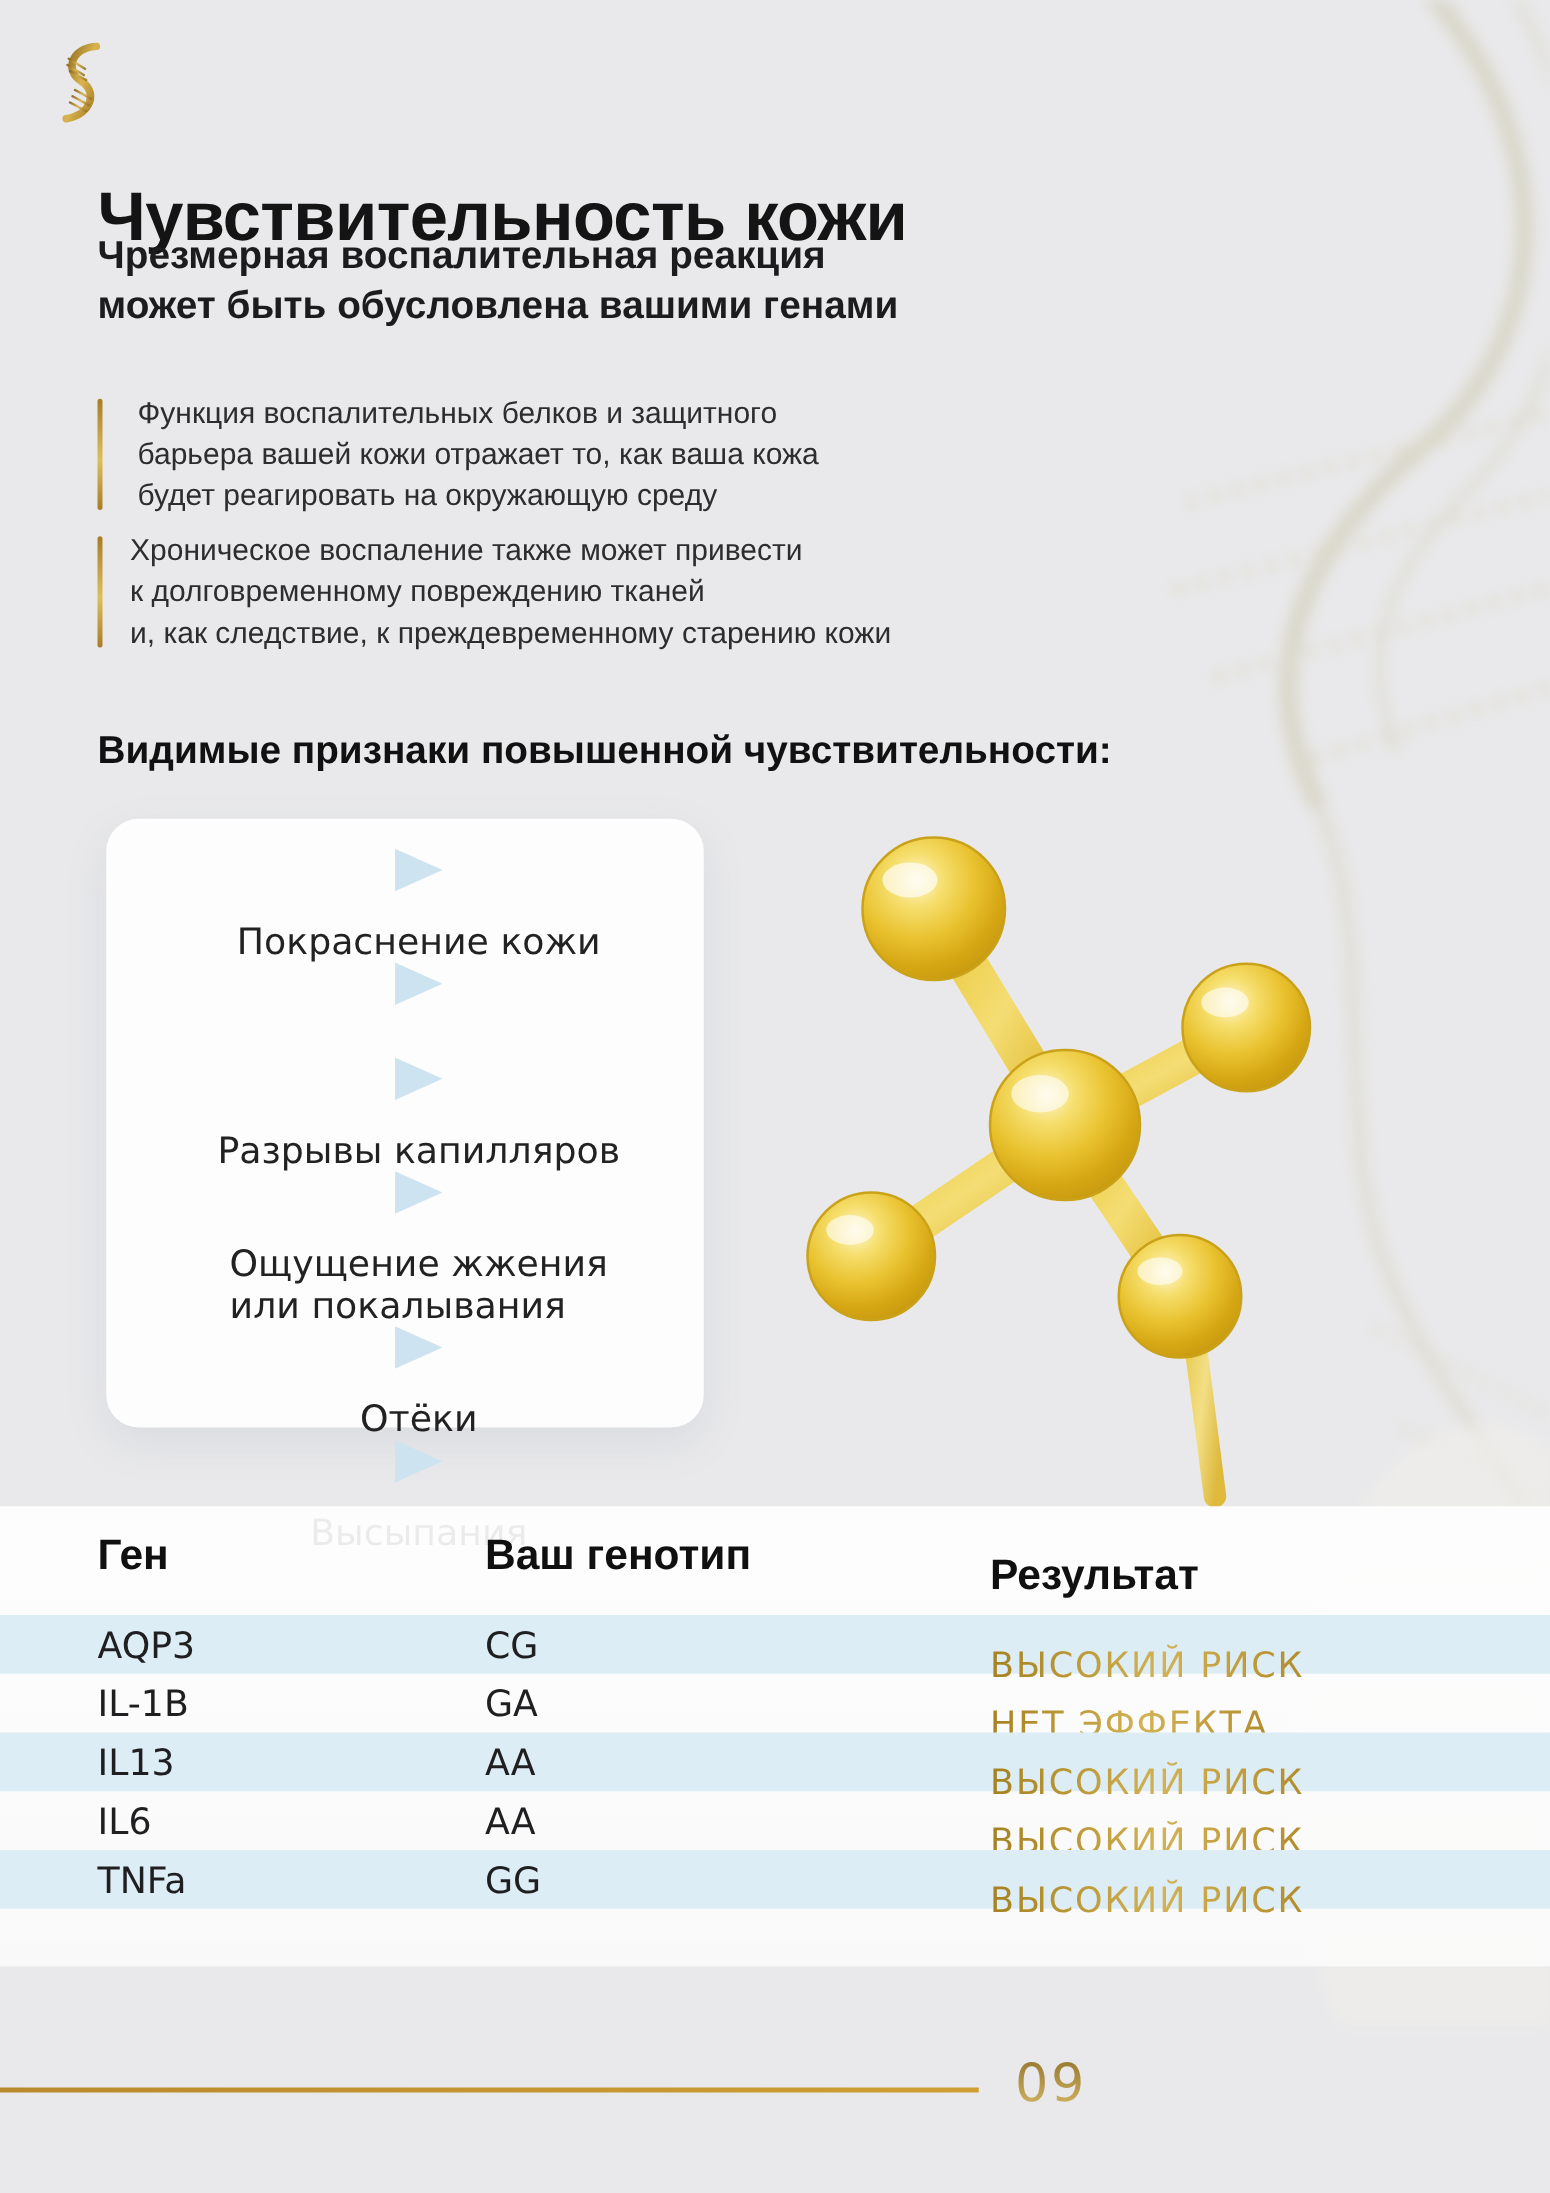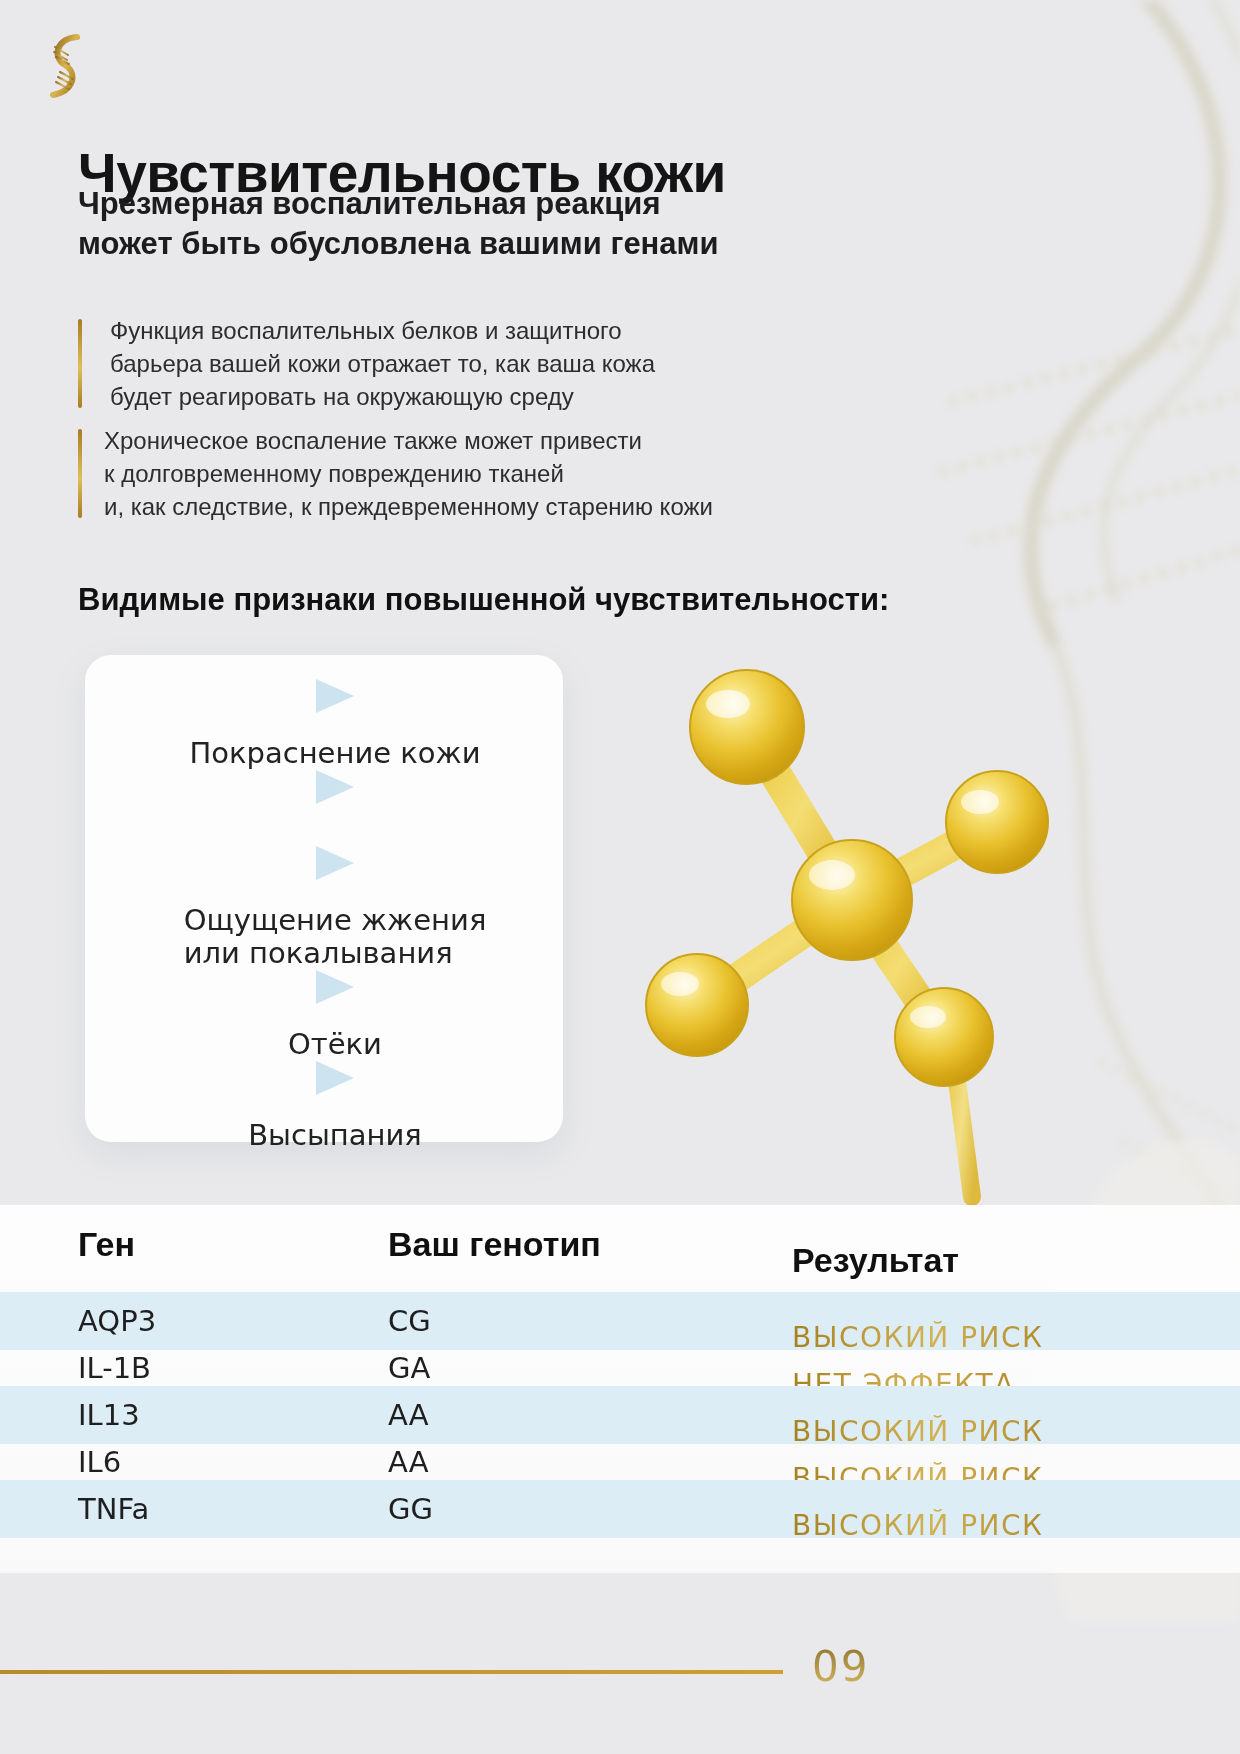--- a/index.html
+++ b/index.html
@@ -26,21 +26,21 @@
   .item-two{min-height:104px;}
   .tri{flex:0 0 auto;width:38px;height:34px;background:#cde4f0;clip-path:polygon(0 0,100% 50%,0 100%);}
   .item-label{font-size:29px;line-height:33px;color:#222;white-space:pre-line;font-family:"DejaVu Sans",sans-serif;}
   .molecule{position:absolute;left:552px;top:572px;width:568px;height:640px;}
   .table-band{position:absolute;left:0;top:1205px;width:1240px;height:368px;
     background:linear-gradient(180deg,rgba(255,255,255,.92),rgba(255,255,255,.74));}
   .th{position:absolute;top:20px;font-size:34px;font-weight:800;color:#101010;}
   .col-gene{left:78px;}
   .col-geno{left:388px;}
   .col-result{left:792px;margin-top:16px;}
-  .trow{position:absolute;left:0;width:1240px;height:58px;}
+  .trow{position:absolute;left:0;width:1240px;height:47px;}
   .trow.stripe{background:#ddedf5;}
   .r0{top:87px;} .r1{top:134px;} .r2{top:181px;} .r3{top:228px;} .r4{top:275px;}
   .td{position:absolute;top:50%;transform:translateY(-50%);font-size:29px;color:#1f1f21;font-family:"DejaVu Sans",sans-serif;}
   .td.result{letter-spacing:1.5px;font-size:28px;
     background:linear-gradient(90deg,#a5811f,#d2b254 55%,#b28c2c);
     -webkit-background-clip:text;background-clip:text;color:transparent;text-align:right;}
   .footer-line{position:absolute;left:0;top:1670px;width:783px;height:4px;
     background:linear-gradient(90deg,#b98a2b,#cf9f35);}
   .page-number{position:absolute;left:812px;top:1642px;font-size:42px;letter-spacing:2px;
     font-family:"DejaVu Sans",sans-serif;
@@ -102,20 +102,24 @@
 <div class="signs-heading">Видимые признаки повышенной чувствительности:</div>
 
 <div class="card">
   <ul>
     <li class="item">
       <span class="tri"></span>
       <span class="item-label">Покраснение кожи</span>
     </li>
     <li class="item">
       <span class="tri"></span>
+    </li>
+    <li class="item">
+      <span class="tri"></span>
+      <span class="item-label">Разрывы капилляров</span>
     </li>
     <li class="item item-two">
       <span class="tri"></span>
       <span class="item-label">Ощущение жжения
 или покалывания</span>
     </li>
     <li class="item">
       <span class="tri"></span>
       <span class="item-label">Отёки</span>
     </li>

